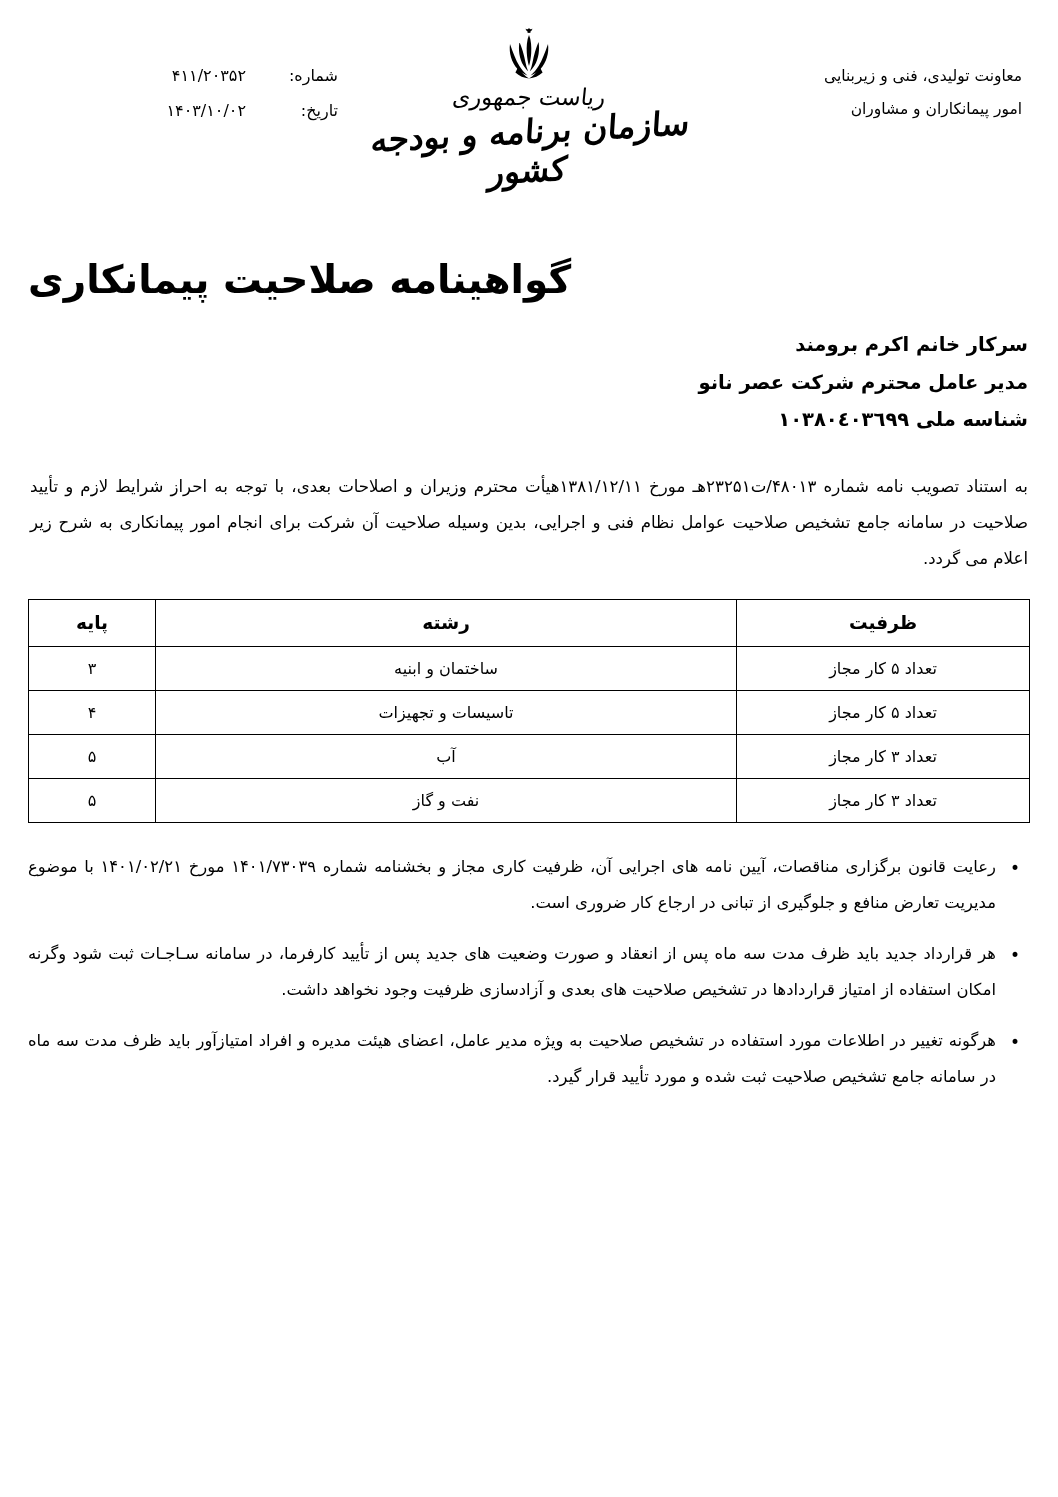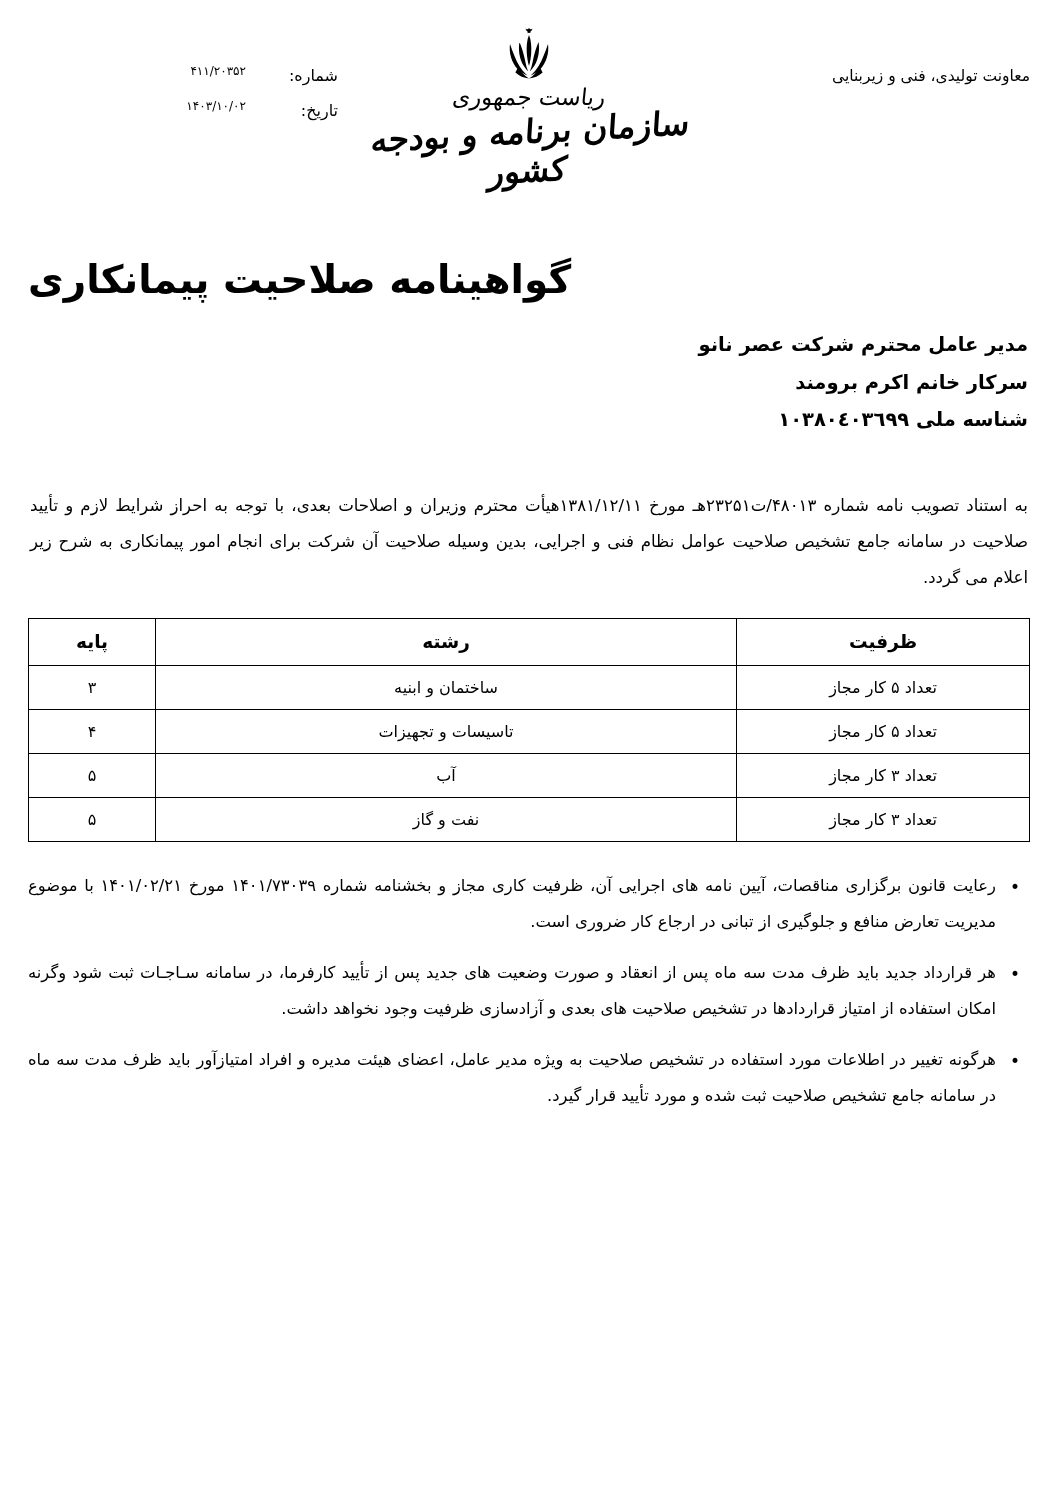--- a/index.html
+++ b/index.html
@@ -27,21 +27,21 @@
   }
 
   
   .header {
     position: relative;
     height: 215px;
   }
   .header-right {
     position: absolute;
     top: 60px;
-    right: 0;
+    right: 8px;
     text-align: right;
     font-size: 15.5px;
     line-height: 2.15;
     letter-spacing: 0;
   }
   .header-right div { white-space: nowrap; }
 
   .header-left {
     position: absolute;
     top: 58px;
@@ -57,21 +57,21 @@
     gap: 26px;
   }
   .meta-label {
     width: 66px;
     text-align: right;
     flex: 0 0 auto;
   }
   .meta-value {
     flex: 0 0 auto;
     text-align: left;
-    font-size: 12px;
+    font-size: 16px;
   }
 
   
   .emblem-block {
     position: absolute;
     top: 26px;
     left: 50%;
     transform: translateX(-50%);
     width: 330px;
     text-align: center;
@@ -112,21 +112,21 @@
     font-size: 19.5px;
     font-weight: 700;
     line-height: 1.93;
     padding-right: 2px;
   }
   .addressee div { white-space: nowrap; }
   .nid { letter-spacing: 0.5px; }
 
   
   .body-par {
-    margin-top: 49px;
+    margin-top: 30px;
     font-size: 16.6px;
     line-height: 2.17;
     text-align: justify;
     text-align-last: right;
     padding: 0 2px;
   }
 
   
   table.cert-table {
     width: 100%;
@@ -195,20 +195,21 @@
 </style>
 </head>
 <body>
 
 <div class="page">
 
   <div class="header">
 
     <div class="header-right">
       <div>معاونت تولیدی، فنی و زیربنایی</div>
+      <div>امور پیمانکاران و مشاوران</div>
     </div>
 
     <div class="emblem-block">
       <svg class="emblem" width="66" height="62" viewBox="0 0 66 62" aria-hidden="true">
         <g fill="#000000">
           <path d="M31 6 q2 -3 4 0 q-2 2 -4 0 z"></path>
           <path d="M33 2 q1.6 2.4 3.2 0.4 q0.6 2.4 -3.2 3.2 q-3.8 -0.8 -3.2 -3.2 q1.6 2 3.2 -0.4 z"></path>
           <path d="M33 9 c-2.2 5 -2.6 12 -2.2 18 c0.3 4.6 1 9 2.2 13 c1.2 -4 1.9 -8.4 2.2 -13 c0.4 -6 0 -13 -2.2 -18 z"></path>
           <path d="M23.5 16 c-1.4 7.4 -0.2 16.6 4 23.6 c1.3 2.2 2.9 4.2 4.6 5.6 c-1.2 -2.8 -2 -5.8 -2.6 -8.8 c-1.6 -7.6 -3.4 -14.4 -6 -20.4 z"></path>
           <path d="M42.5 16 c1.4 7.4 0.2 16.6 -4 23.6 c-1.3 2.2 -2.9 4.2 -4.6 5.6 c1.2 -2.8 2 -5.8 2.6 -8.8 c1.6 -7.6 3.4 -14.4 6 -20.4 z"></path>
@@ -231,22 +232,22 @@
         <span class="meta-label">تاریخ:</span>
         <span class="meta-value">۱۴۰۳/۱۰/۰۲</span>
       </div>
     </div>
 
   </div>
 
   <div class="doc-title">گواهینامه صلاحیت پیمانکاری</div>
 
   <div class="addressee">
+    <div>سرکار خانم اکرم  برومند</div>
     <div>مدیر عامل محترم شرکت عصر نانو</div>
-    <div>سرکار خانم اکرم  برومند</div>
     <div class="nid">شناسه ملی ۱۰۳۸۰٤۰۳٦۹۹</div>
   </div>
 
   <div class="body-par">به استناد تصویب نامه شماره ۴۸۰۱۳/ت۲۳۲۵۱هـ مورخ ۱۳۸۱/۱۲/۱۱هیأت محترم وزیران و اصلاحات بعدی، با توجه به احراز شرایط لازم و تأیید صلاحیت در سامانه جامع تشخیص صلاحیت عوامل نظام فنی و اجرایی، بدین وسیله صلاحیت آن شرکت برای انجام امور پیمانکاری به شرح زیر اعلام می گردد.</div>
 
   <table class="cert-table">
     <thead>
       <tr>
         <th class="col-capacity">ظرفیت</th>
         <th class="col-field">رشته</th>

